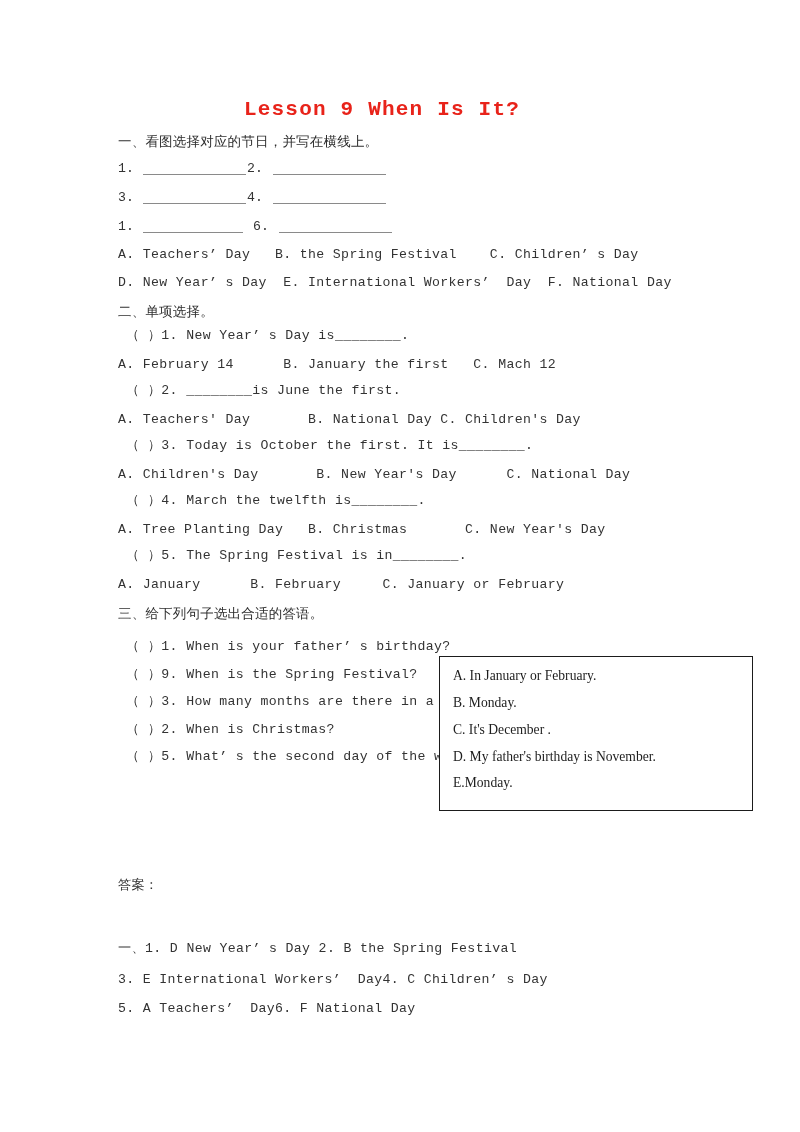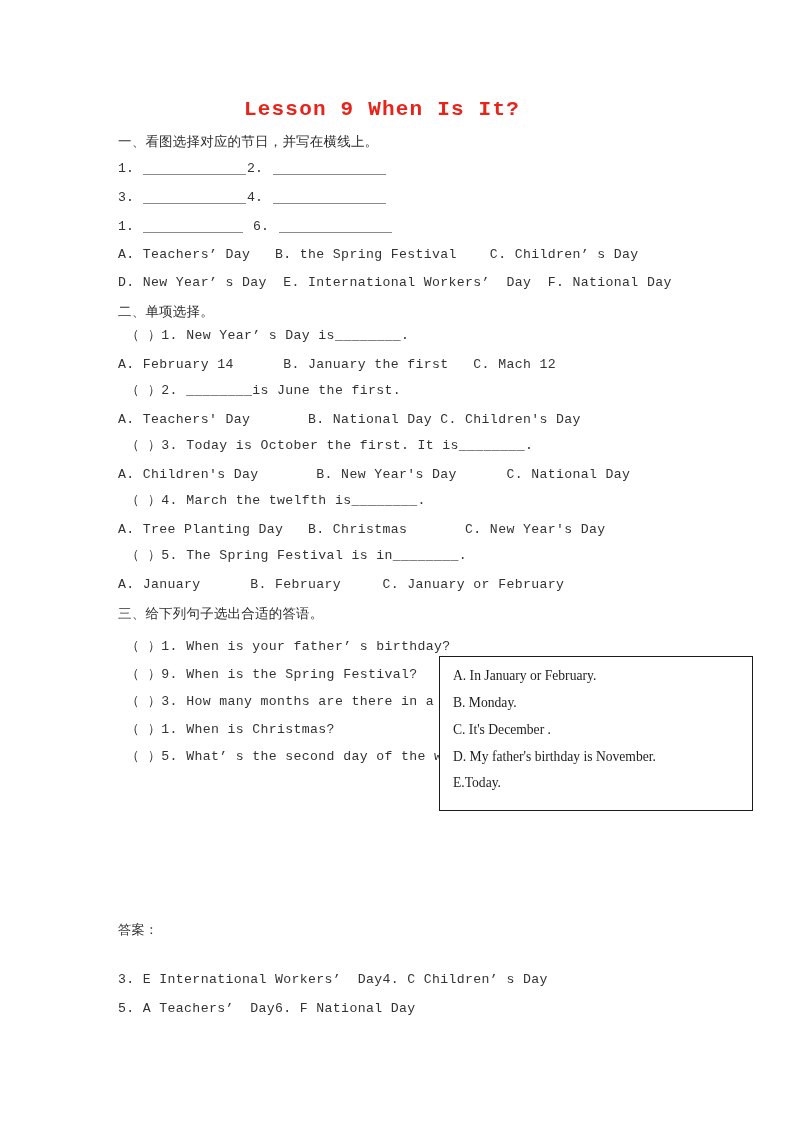--- a/index.html
+++ b/index.html
@@ -166,28 +166,29 @@
   <div class="line" style="top:522px;text-align:center;">A. Tree Planting Day   B. Christmas       C. New Year's Day</div>
 
   <div class="line indent" style="top:548px;">（ ）5. The Spring Festival is in________.</div>
   <div class="line" style="top:577px;">A. January      B. February     C. January or February</div>
 
   <div class="line cn" style="top:605px;text-align:center;">三、给下列句子选出合适的答语。</div>
 
   <div class="line indent" style="top:639px;">（ ）1. When is your father’ s birthday?</div>
   <div class="line indent" style="top:667px;">（ ）9. When is the Spring Festival?</div>
   <div class="line indent" style="top:694px;">（ ）3. How many months are there in a year?</div>
-  <div class="line indent" style="top:722px;">（ ）1. When is Christmas?</div>
+  <div class="line indent" style="top:722px;">（ ）2. When is Christmas?</div>
   <div class="line indent" style="top:749px;">（ ）5. What’ s the second day of the week?</div>
 
   <div class="answer-box">
     <div class="opt" style="top:11px;">A. In January or February.</div>
     <div class="opt" style="top:38px;">B. Monday.</div>
     <div class="opt" style="top:65px;">C. It's December .</div>
     <div class="opt" style="top:92px;">D. My father's birthday is November.</div>
-    <div class="opt" style="top:118px;">E.Today.</div>
+    <div class="opt" style="top:118px;">E.Monday.</div>
   </div>
 
-  <div class="key-line cn" style="top:922px;">答案：</div>
+  <div class="key-line cn" style="top:877px;">答案：</div>
+  <div class="key-line" style="top:941px;">一、1. D New Year’ s Day 2. B the Spring Festival</div>
   <div class="key-line" style="top:972px;">3. E International Workers’  Day4. C Children’ s Day</div>
   <div class="key-line" style="top:1001px;">5. A Teachers’  Day6. F National Day</div>
 
 </div>
 
 </body></html>

